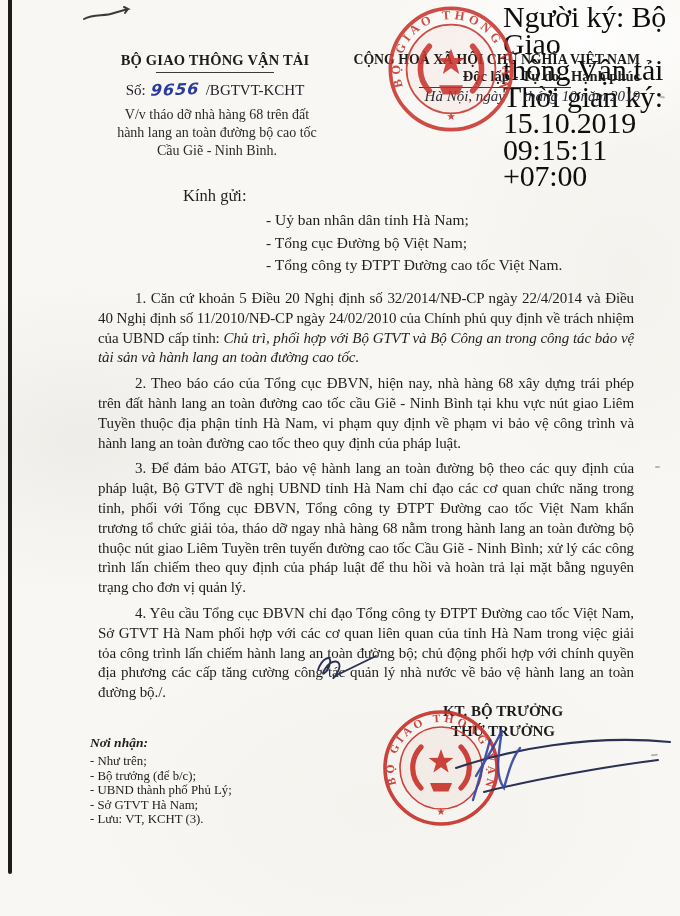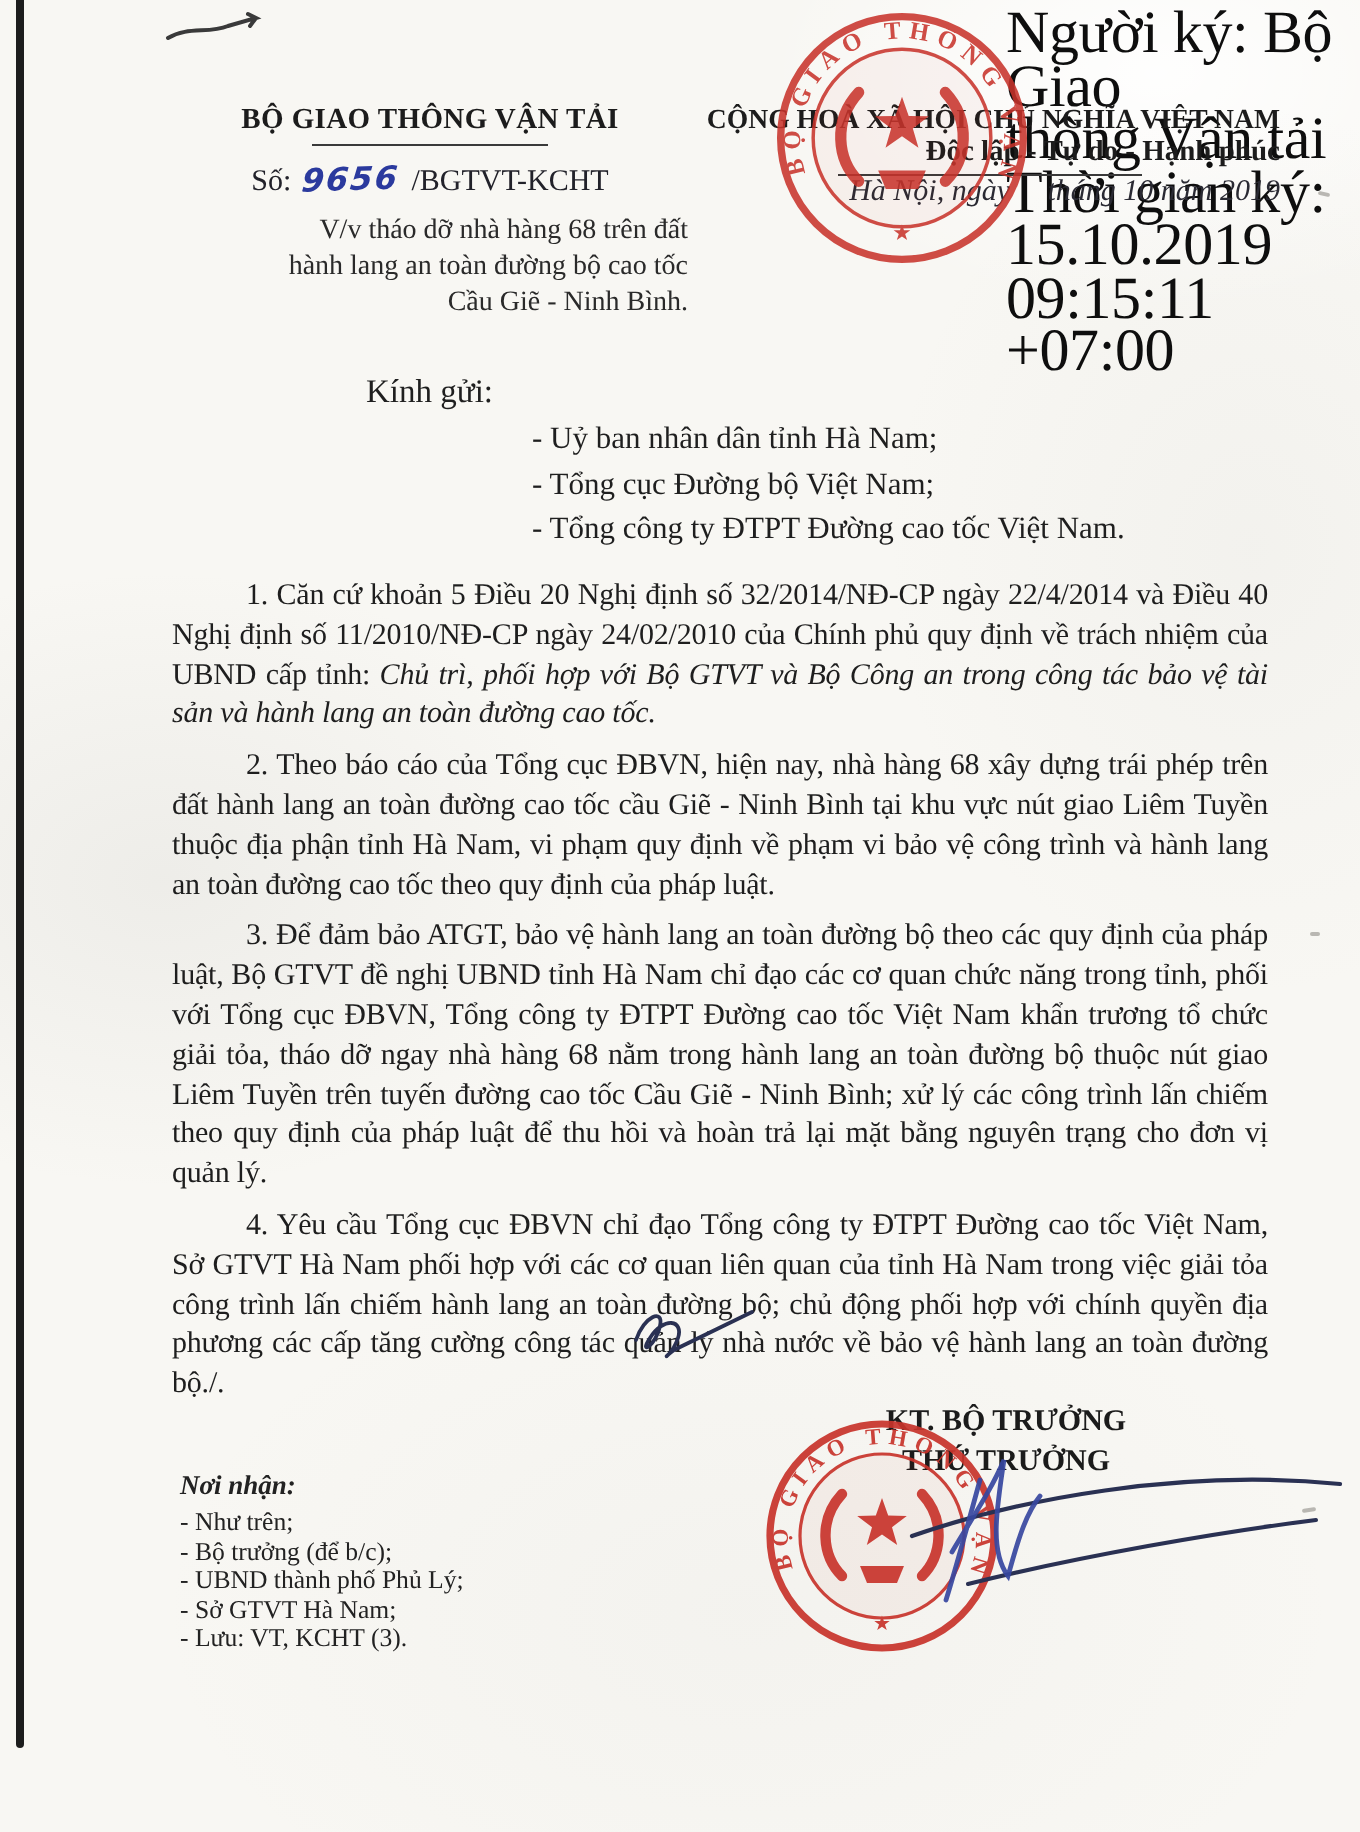--- a/index.html
+++ b/index.html
@@ -20,40 +20,40 @@
   
   .digsig{position:absolute;left:503px;top:4px;width:176px;font-size:30px;line-height:26.5px;color:#0e0e0e;letter-spacing:-0.2px;}
 
   
   .hdr-left{position:absolute;left:86px;top:52px;width:258px;text-align:center;}
   .agency{font-weight:bold;font-size:14.5px;letter-spacing:0.2px;color:#1c1c1c;}
   .agency-line{width:118px;height:0;border-top:1.6px solid #3a3a3a;margin:3px auto 7px auto;}
   .doc-number{font-size:15px;color:#22222a;}
   .hand-number{display:inline-block;font-family:"DejaVu Sans",sans-serif;font-style:italic;font-weight:600;
     color:#2b3a9e;font-size:16px;transform:skewX(-8deg) rotate(-2deg);letter-spacing:1px;margin:0 2px;}
-  .subject{margin-top:7px;font-size:14px;line-height:18px;color:#2a2a2a;text-align:right;padding-left:4px;}
+  .subject{margin-top:7px;font-size:14px;line-height:18px;color:#2a2a2a;text-align:center;padding-left:4px;}
   .hdr-right{position:absolute;left:350px;top:52px;width:290px;text-align:right;}
   .motto1{font-weight:bold;font-size:13.8px;color:#1c1c1c;}
   .motto2{font-weight:bold;font-size:14.5px;color:#1c1c1c;margin-top:0;}
   .motto-line{width:152px;height:0;border-top:1.4px solid #3a3a3a;margin:2px auto 0 auto;}
   .place-date{font-style:italic;font-size:15px;margin-top:0;color:#2a2a33;}
 
   
   .seal{position:absolute;opacity:0.87;}
   .seal-top{left:386px;top:4px;width:130px;height:130px;}
   .seal-bottom{left:378px;top:708px;width:126px;height:120px;opacity:0.92;}
 
   
   .salutation{position:absolute;left:183px;top:186px;font-size:16.5px;color:#1f1f1f;text-align:right;}
   .recipients{position:absolute;left:266px;top:209px;font-size:15.5px;line-height:22.5px;color:#1f1f1f;}
 
   
   .doc-body{position:absolute;left:86px;top:289px;width:548px;font-size:15px;line-height:19.8px;
     text-align:justify;color:#1e1e1e;letter-spacing:-0.1px;}
-  .doc-body p{margin:0 0 6px 0;text-indent:37px;}
+  .doc-body p{margin:0 0 6px 12px;text-indent:37px;}
   .italic{font-style:italic;}
 
   .eh-mark{position:absolute;left:310px;top:648px;}
 
   
   .noi-nhan{position:absolute;left:90px;top:735px;color:#222;}
   .noi-nhan-label{font-weight:bold;font-style:italic;font-size:13.5px;}
   .noi-nhan-items{font-size:12.8px;line-height:14.6px;margin-top:3px;}
   .sign-title{position:absolute;left:398px;top:701px;width:210px;text-align:center;font-weight:bold;
     font-size:15px;line-height:20px;color:#1b1b1b;}

